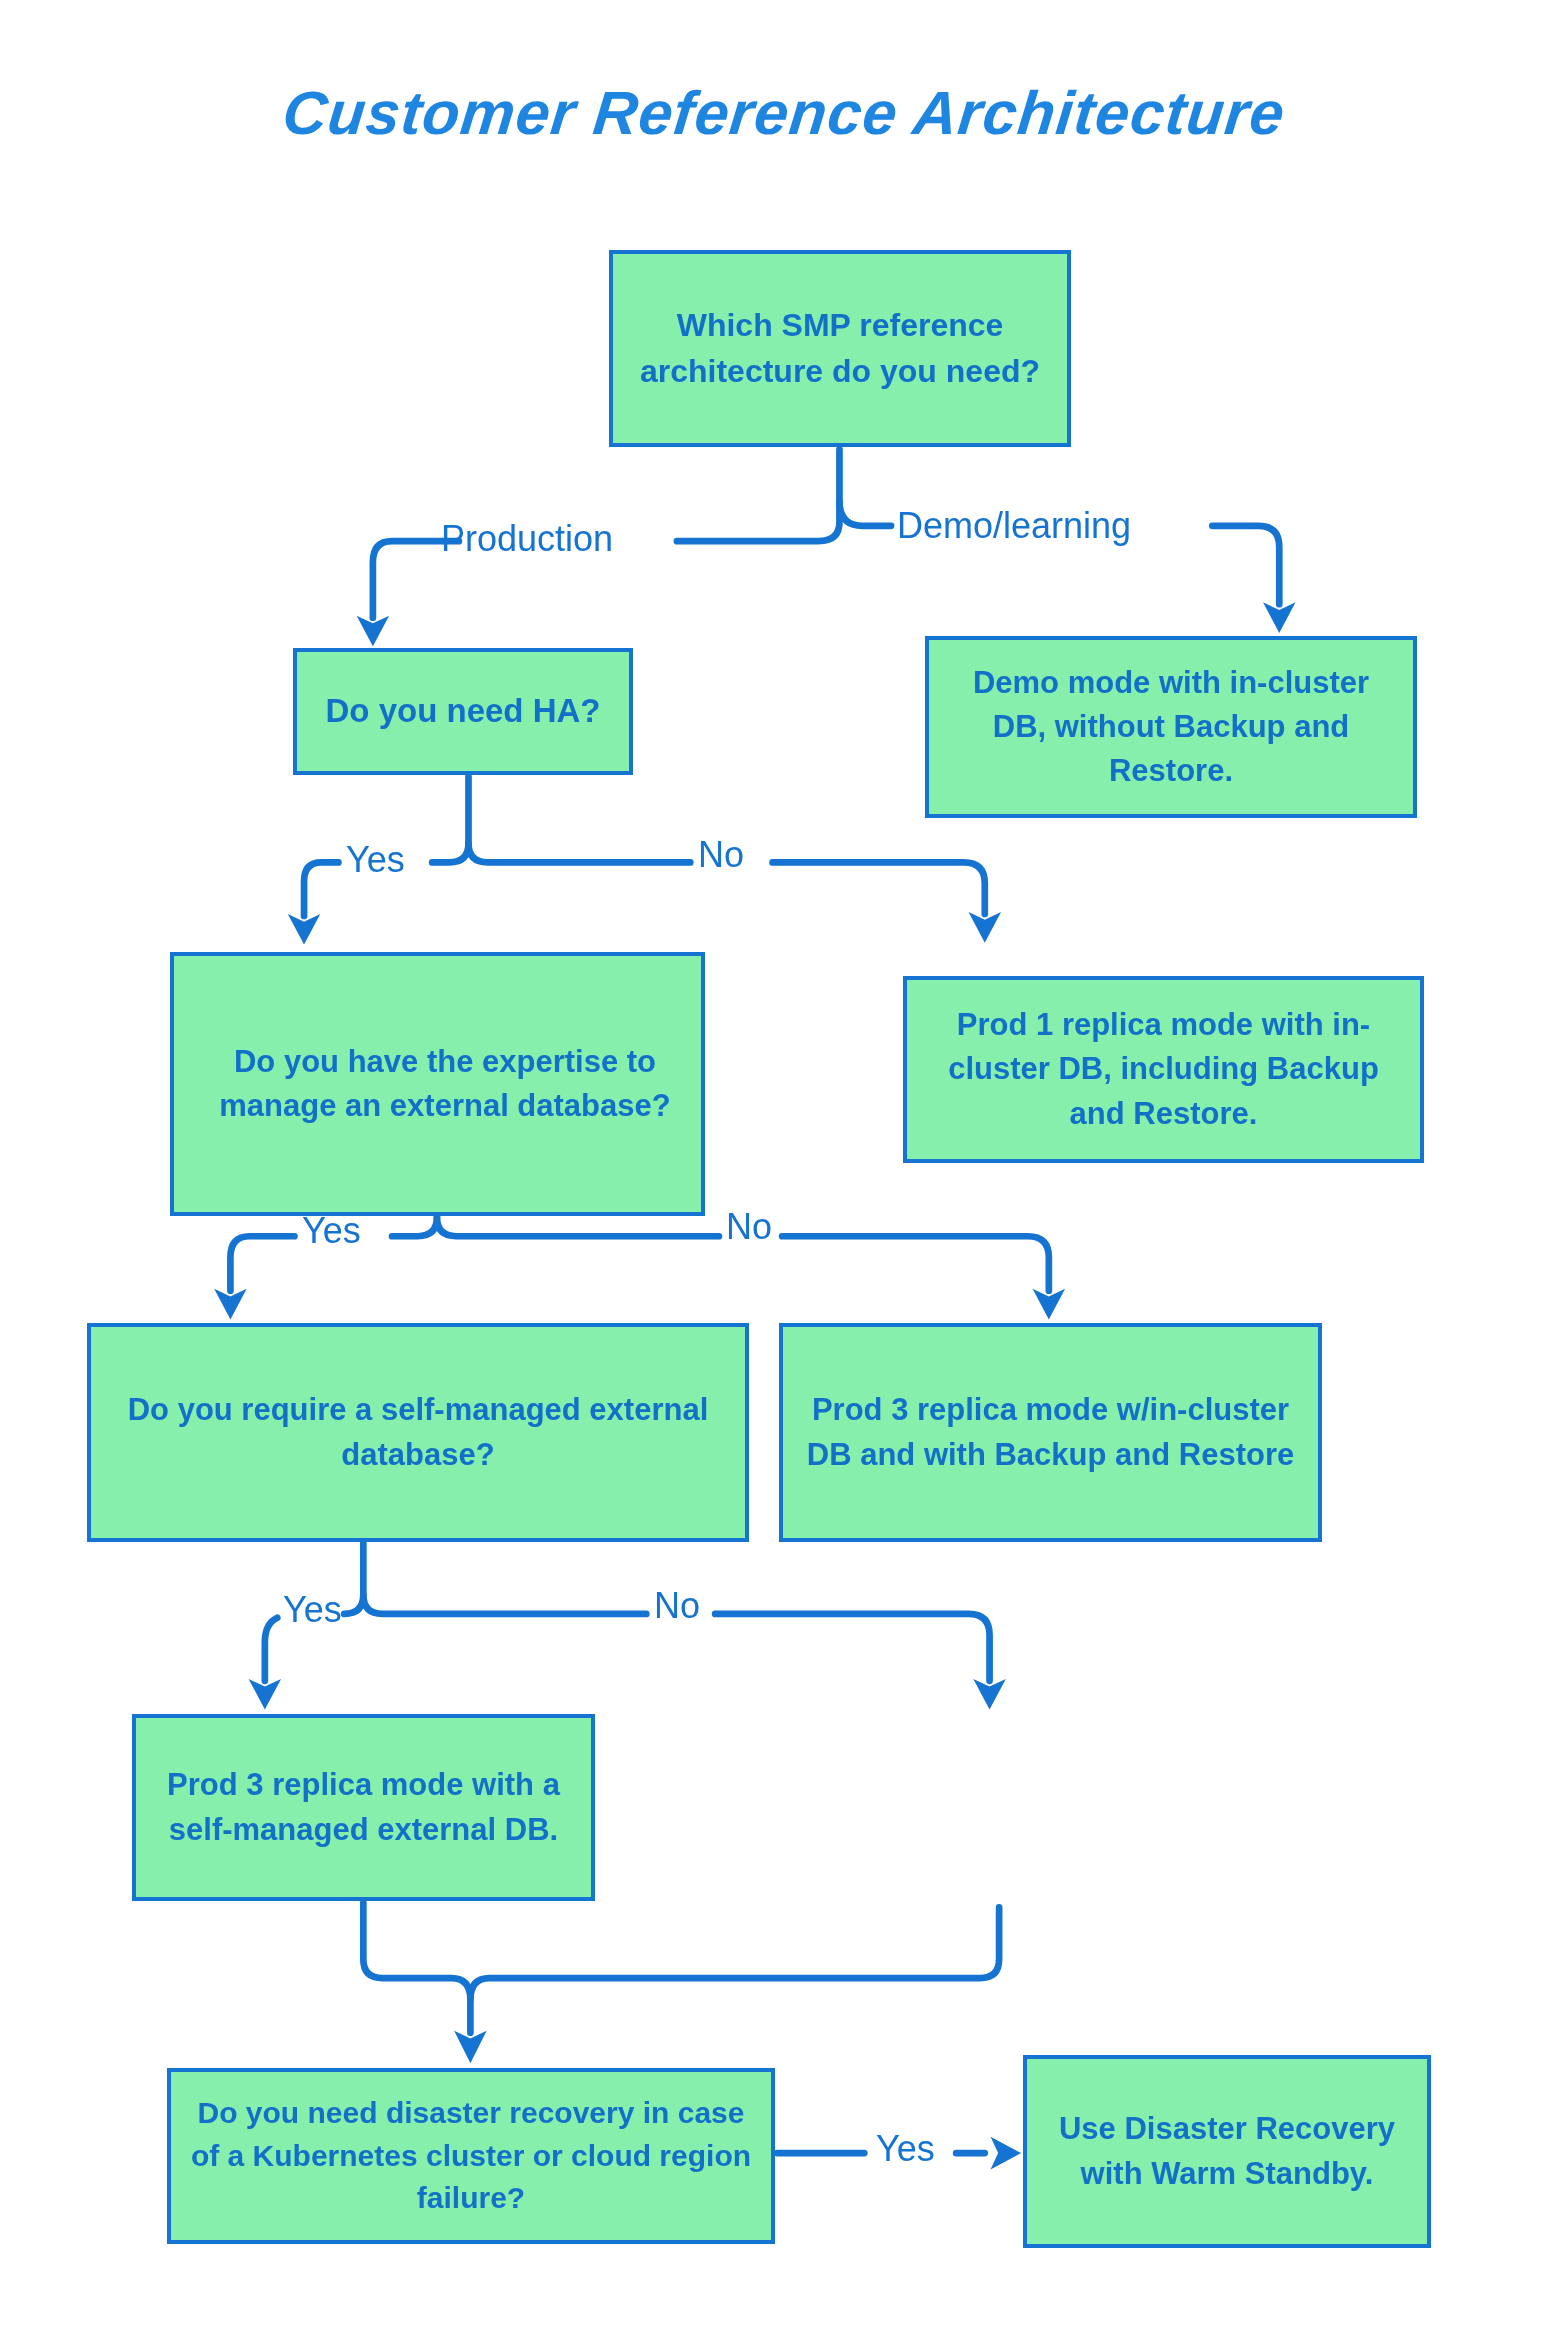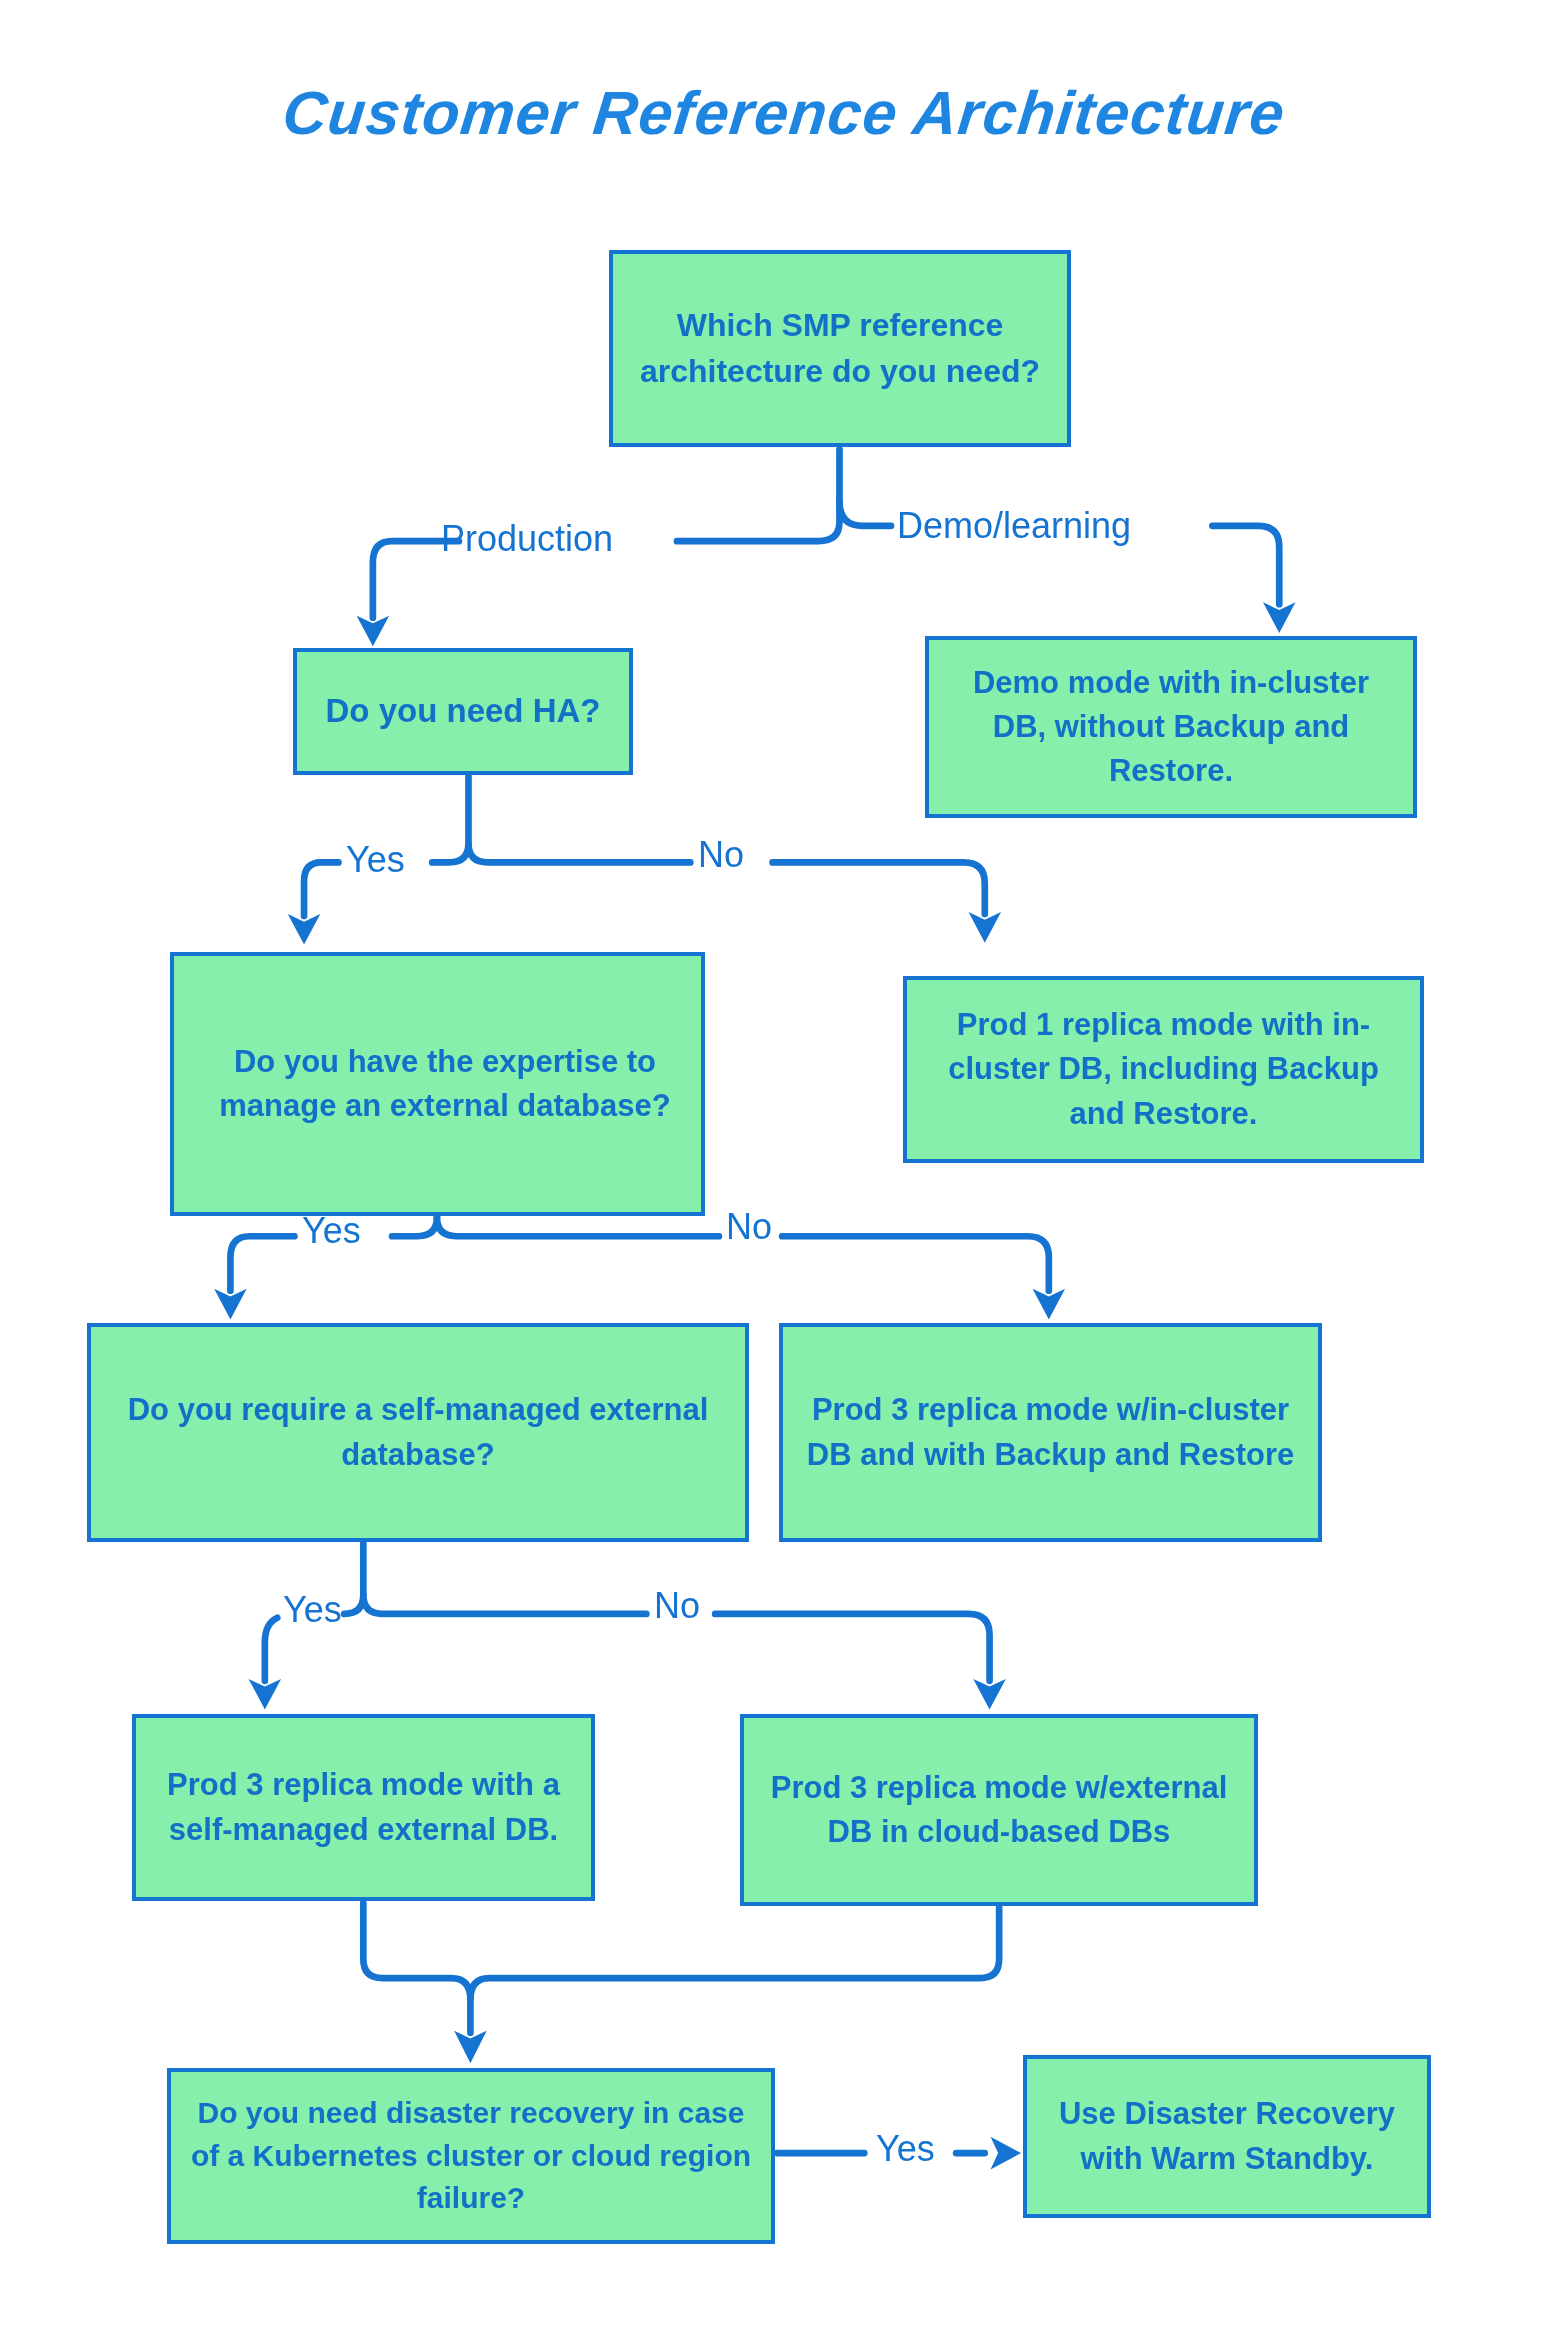--- a/index.html
+++ b/index.html
@@ -134,25 +134,24 @@
   <div class="node" style="left:903px; top:949px; width:521px; height:187px;margin-top:27px;">Prod 1 replica mode with in-cluster DB, including Backup and Restore.</div>
 
   <div class="node" style="left:170px; top:952px; width:535px; height:264px;padding-left:36px;">Do you have the expertise to manage an external database?</div>
 
   <div class="node" style="left:87px; top:1323px; width:662px; height:219px;">Do you require a self-managed external database?</div>
 
   <div class="node" style="left:779px; top:1323px; width:543px; height:219px;">Prod 3 replica mode w/in-cluster DB and with Backup and Restore</div>
 
   <div class="node" style="left:132px; top:1714px; width:463px; height:187px;">Prod 3 replica mode with a self-managed external DB.</div>
 
-  <div class="node" style="left:740px; top:1714px; width:518px; height:192px;">Prod 3 replica mode w/external DB in cloud-based DBs</div>
 
   <div class="node" style="left:167px; top:2068px; width:608px; height:176px; font-size:30px; padding:7.6px 13.4px;">Do you need disaster recovery in case of a Kubernetes cluster or cloud region failure?</div>
 
-  <div class="node" style="left:1023px; top:2055px; width:408px; height:163px;">Use Disaster Recovery with Warm Standby.</div>
+  <div class="node" style="left:1023px; top:2055px; width:408px; height:193px;">Use Disaster Recovery with Warm Standby.</div>
 
   <div class="edge-label" style="left:441px; top:518px;">Production</div>
   <div class="edge-label" style="left:897px; top:505px;">Demo/learning</div>
 
   <div class="edge-label" style="left:346px; top:839px;">Yes</div>
   <div class="edge-label" style="left:698px; top:834px;">No</div>
 
   <div class="edge-label" style="left:302px; top:1210px;">Yes</div>
   <div class="edge-label" style="left:726px; top:1206px;">No</div>
 

